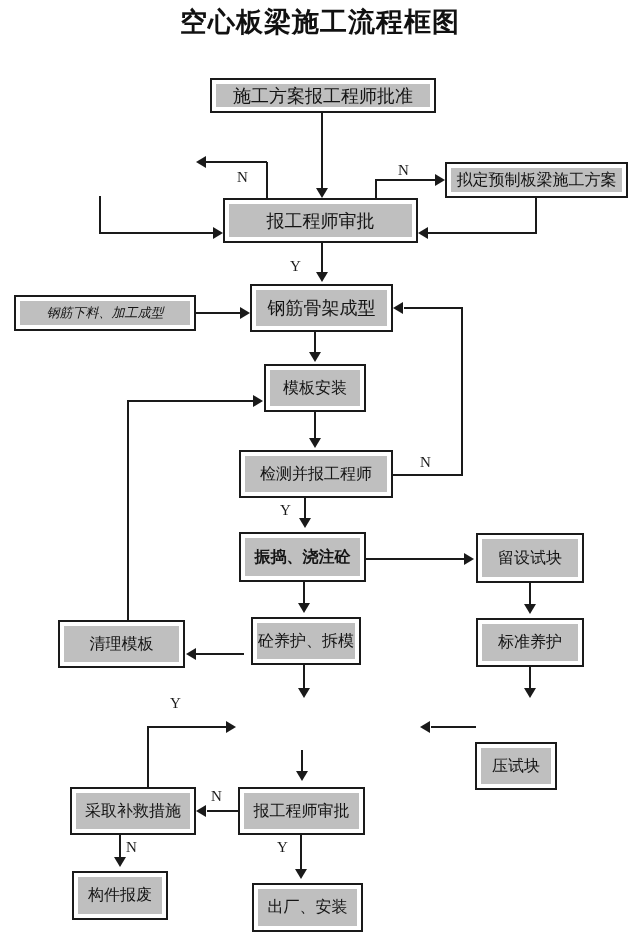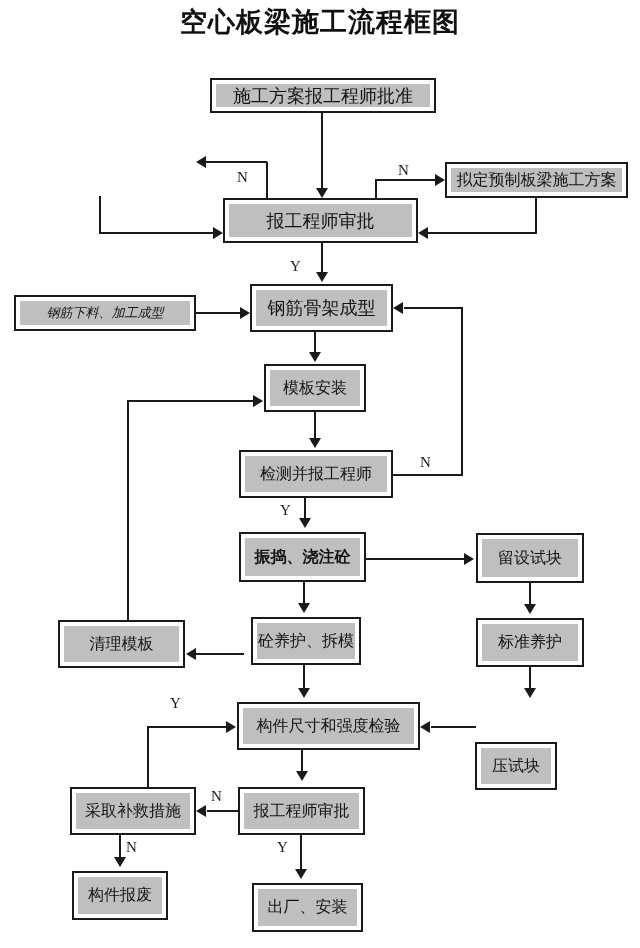--- a/index.html
+++ b/index.html
@@ -141,23 +141,20 @@
   </div>
 
   <div class="node f16" style="left:239px; top:617px; width:110px; height:48px;margin-left:12px;">
     <div class="fill">砼养护、拆模</div>
   </div>
 
   <div class="node f16" style="left:476px; top:618px; width:108px; height:49px;">
     <div class="fill">标准养护</div>
   </div>
 
-  <div class="node f16" style="left:237px; top:702px; width:183px; height:48px;">
-    <div class="fill">构件尺寸和强度检验</div>
-  </div>
 
   <div class="node f16" style="left:475px; top:742px; width:82px; height:48px;">
     <div class="fill">压试块</div>
   </div>
 
   <div class="node f16" style="left:70px; top:787px; width:126px; height:48px;">
     <div class="fill">采取补救措施</div>
   </div>
 
   <div class="node f16" style="left:238px; top:787px; width:127px; height:48px;">

